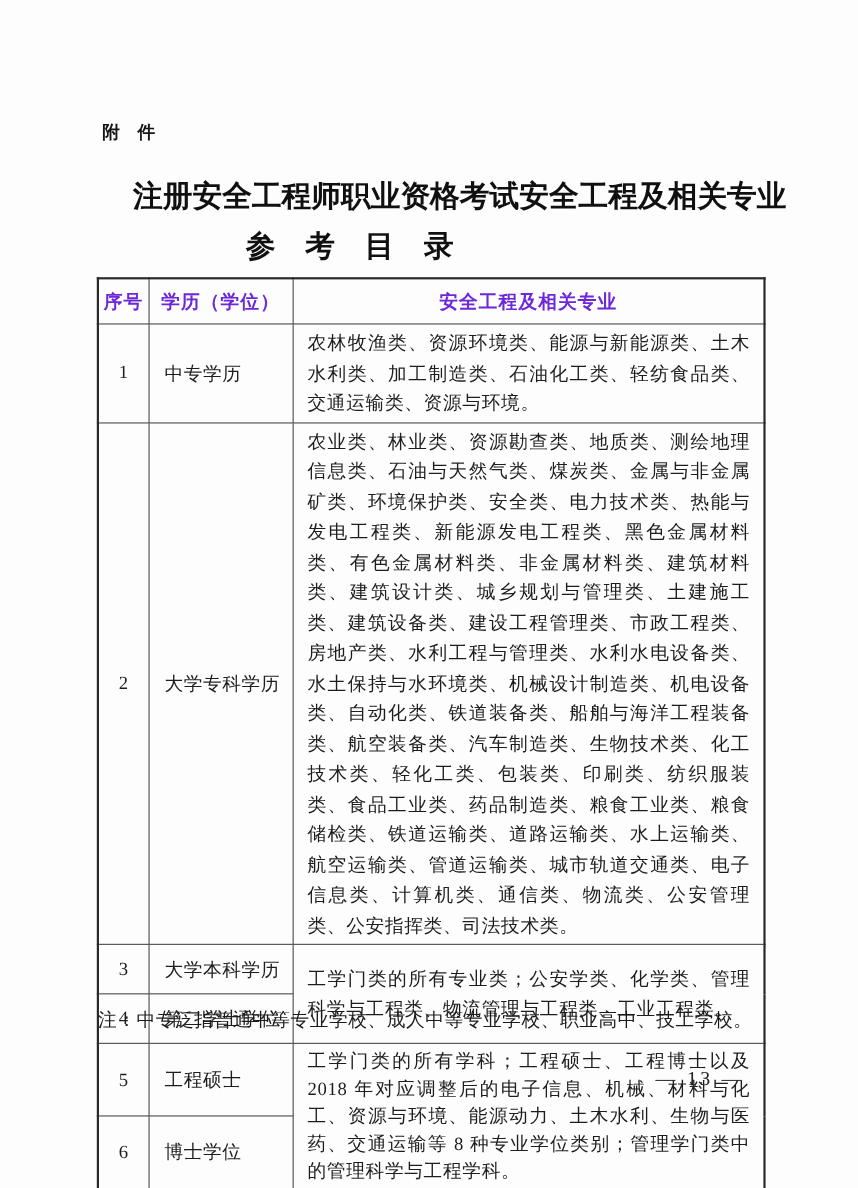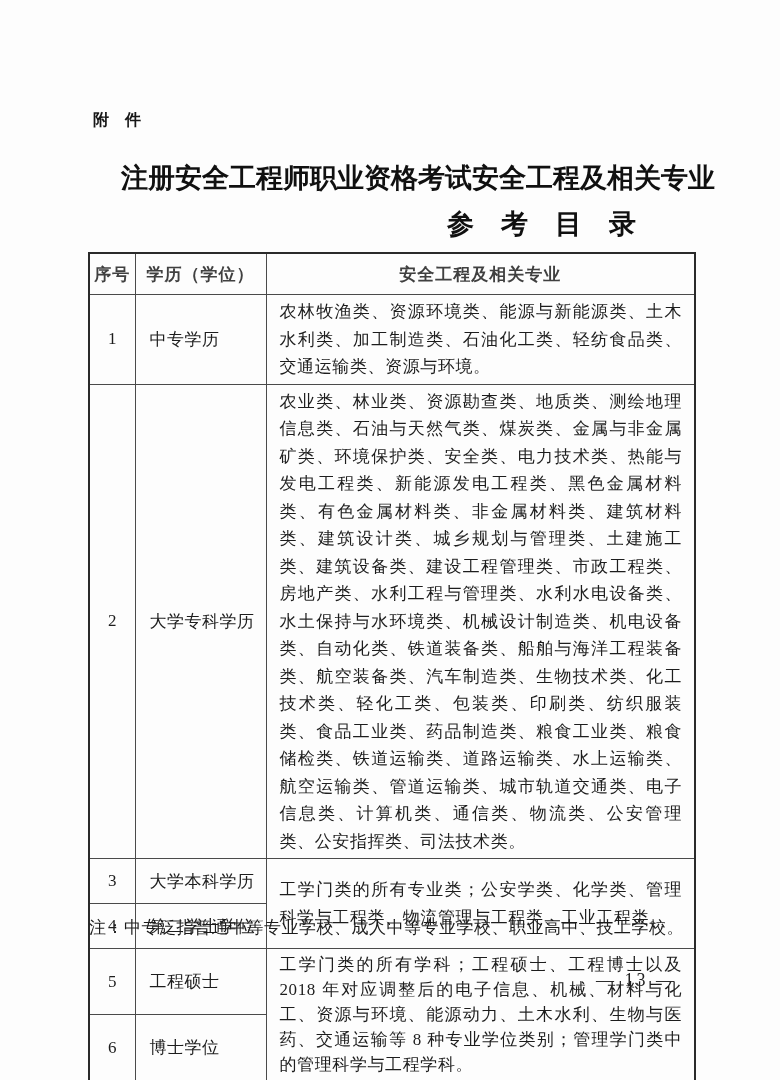--- a/index.html
+++ b/index.html
@@ -24,21 +24,21 @@
   .title {
     position: absolute; left: 0; top: 160px; width: 780px; margin: 0;
     text-align: center;
     font-size: 27px; font-weight: bold;
     font-family: "Liberation Sans", "DejaVu Sans", sans-serif;
     color: #101010;
     padding-left: 28px;
   }
   .subtitle {
     position: absolute; left: 0; top: 206px; width: 636px; margin: 0;
-    text-align: right;
+    text-align: center;
     font-size: 27px; font-weight: bold;
     font-family: "Liberation Sans", "DejaVu Sans", sans-serif;
     color: #101010;
   }
   table.catalog {
     position: absolute; left: 88px; top: 252px;
     width: 606px;
     border-collapse: collapse;
     table-layout: fixed;
     border: 2px solid #2a2a2a;
@@ -47,21 +47,21 @@
   .catalog th, .catalog td {
     border: 1px solid #4a4a4a;
     vertical-align: middle;
   }
   .catalog th {
     height: 38px;
     font-size: 17px; font-weight: bold;
     text-align: center;
     font-family: "Liberation Sans", "DejaVu Sans", sans-serif;
     letter-spacing: 1px;
-    color: #404040;
+    color: #6d28d9;
   }
   .catalog td { font-size: 17px; color: #1d1d1d; }
   td.cell-no { text-align: center; letter-spacing: 0; }
   td.cell-degree { padding-left: 14px; letter-spacing: 0.5px; }
   td.cell-majors {
     padding: 3px 12px 3px 13px;
     line-height: 27.5px;
     text-align: justify;
     text-justify: inter-ideograph;
     letter-spacing: 0.6px;

